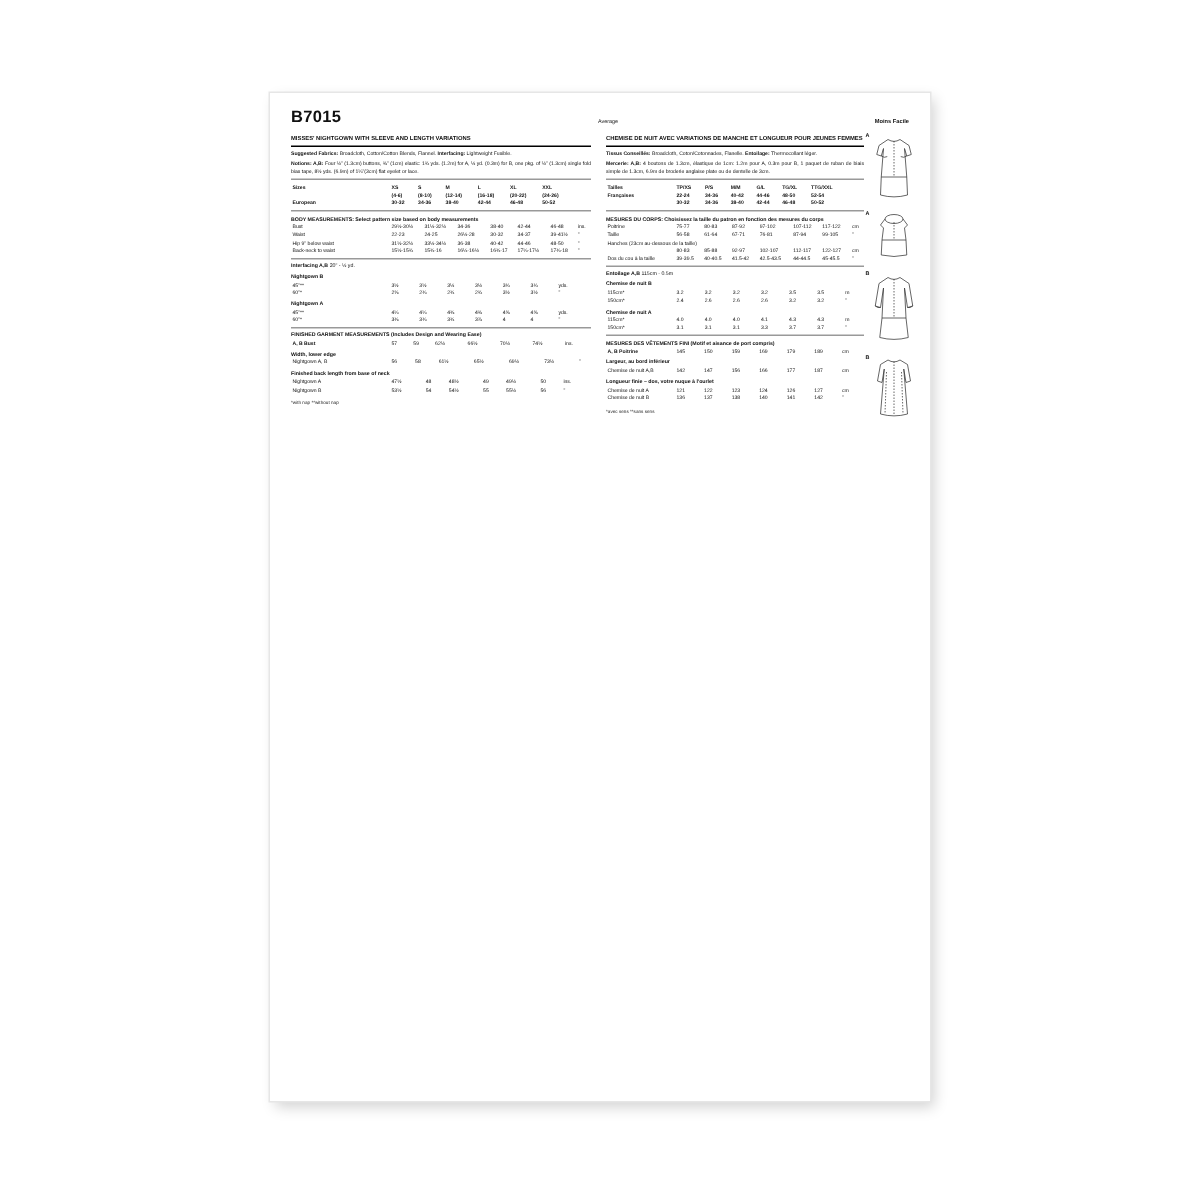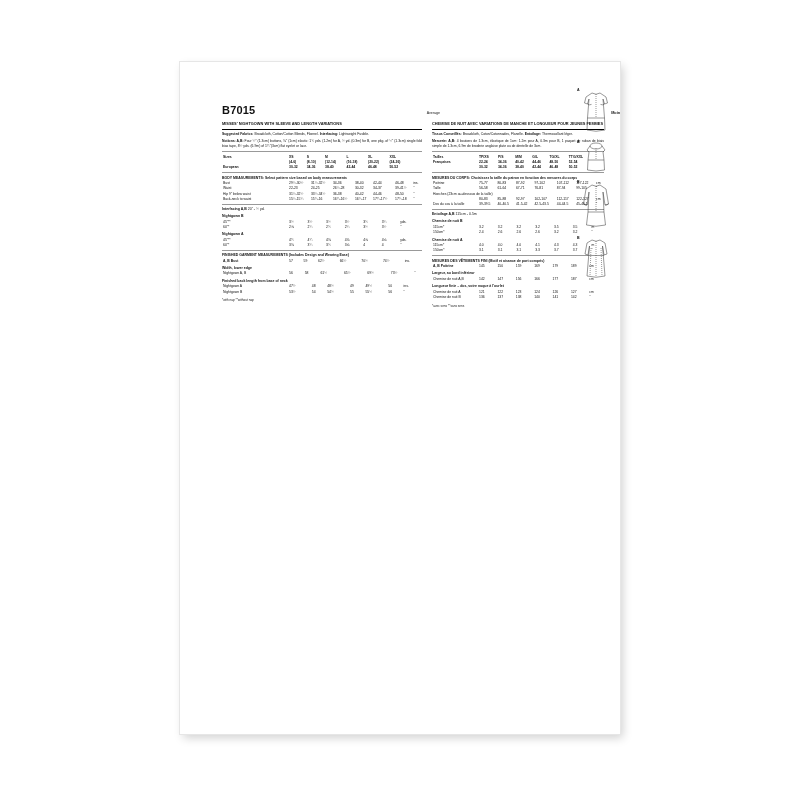--- a/index.html
+++ b/index.html
@@ -1,20 +1,20 @@
 <!DOCTYPE html>
 <html><head>
 <meta charset="utf-8">
 <style>
   html,body{margin:0;padding:0;background:#ffffff;}
   body{width:800px;height:800px;font-family:"Liberation Sans",sans-serif;color:#111;}
   .page{position:absolute;left:180px;top:62px;width:440px;height:672px;background:#fff;
         box-shadow:0 0 0 1px #e6e6e6, 3px 4px 9px rgba(0,0,0,.18);}
   .sheet{position:absolute;left:0;top:0;width:440px;height:672px;overflow:hidden;}
-  .content{position:absolute;left:14px;top:42px;width:412px;margin-left:28px;}
+  .content{position:absolute;left:14px;top:10px;width:412px;}
   .cols{display:flex;gap:10px;}
   .colL{width:200px;}
   .colR{width:172px;}
   .hdr{display:flex;align-items:flex-end;justify-content:space-between;margin-bottom:5px;}
   .code{font-size:11px;font-weight:bold;letter-spacing:.2px;}
   .avg{font-size:3.6px;color:#222;padding-bottom:1px;}
   .diff{font-size:3.8px;font-weight:bold;text-align:right;padding-bottom:1px;}
   .t{font-size:3.5px;line-height:1.38;}
   .b{font-weight:bold;}
   .title{font-size:3.9px;font-weight:bold;margin-bottom:2.5px;line-height:1.3;}

